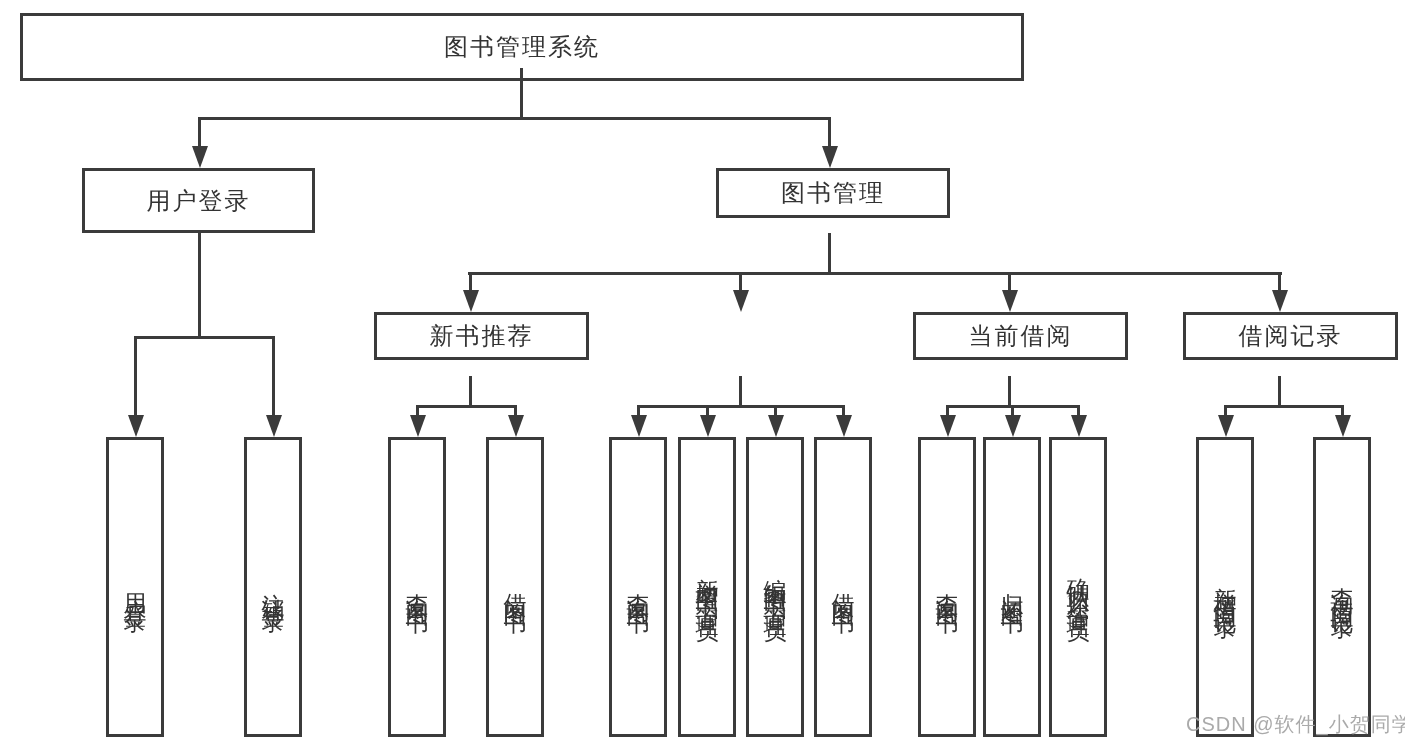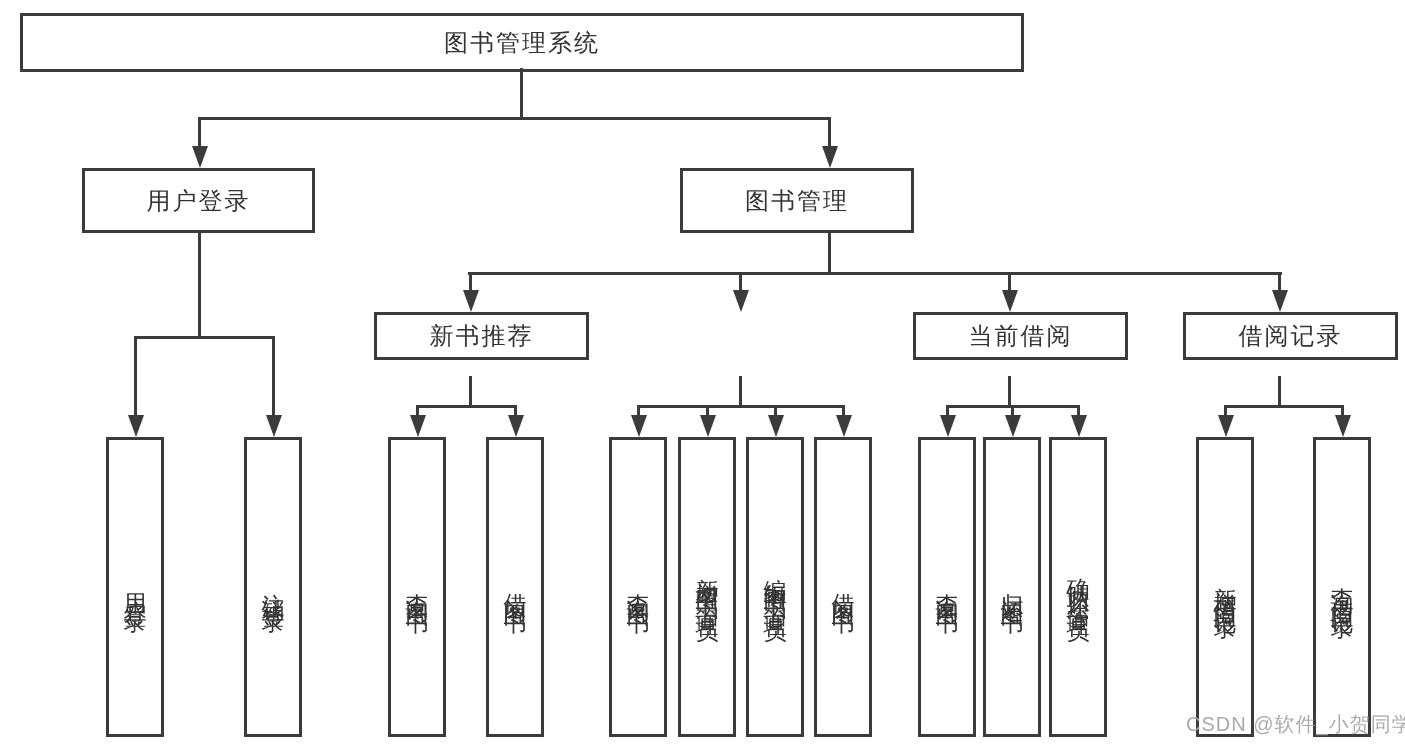--- a/index.html
+++ b/index.html
@@ -19,23 +19,23 @@
   }
   .vline{position:absolute;width:3px;background:#3b3b3b;}
   .hline{position:absolute;height:3px;background:#3b3b3b;}
   .arrow{position:absolute;width:3px;background:#3b3b3b;}
   .arrow::after{
     content:"";position:absolute;bottom:-22px;left:-6.5px;width:0;height:0;
     border-left:8px solid transparent;border-right:8px solid transparent;
     border-top:22px solid #3b3b3b;
   }
   
-  #root {left:20px;  top:13px;  width:1004px; height:59px;text-align:center;}
+  #root {left:20px;  top:13px;  width:1004px; height:68px;text-align:center;}
   #login{left:82px;  top:168px; width:233px;  height:65px;}
-  #mgmt {left:680px; top:168px; width:234px;  height:65px;}
+  #mgmt {left:716px; top:168px; width:234px;  height:50px;}
   .module{top:312px;width:215px;height:48px;margin-left:11px;}
   #m1{left:363px;} #m2{left:632px;width:216px;} #m3{left:902px;} #m4{left:1172px;align-items:center;}
   #l1a{left:106px;} #l1b{left:244px;}
   #l2a{left:388px;} #l2b{left:486px;}
   #l3a{left:609px;} #l3b{left:678px;} #l3c{left:746px;} #l3d{left:814px;}
   #l4a{left:918px;} #l4b{left:983px;} #l4c{left:1049px;}
   #l5a{left:1196px;} #l5b{left:1313px;}
   
   #v-root    {left:520px;top:68px;height:50px;}
   #h-level1  {left:198px;top:117px;width:633px;}

